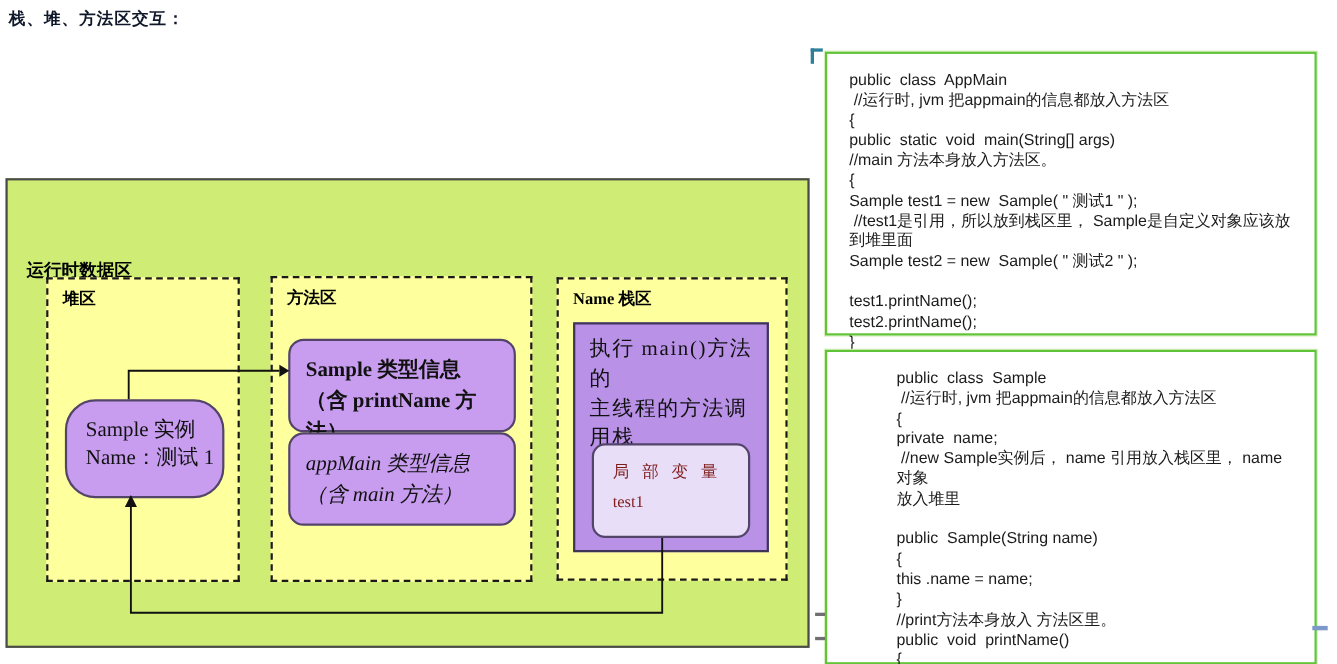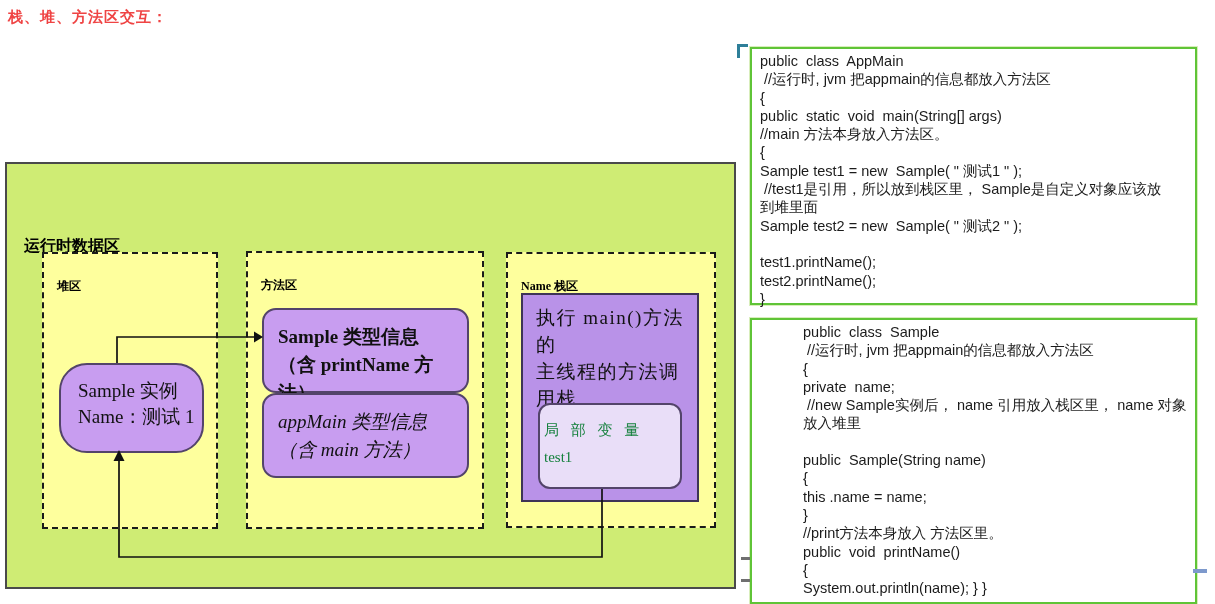--- a/index.html
+++ b/index.html
@@ -10,21 +10,21 @@
     height: 604px;
     background: #ffffff;
     overflow: hidden;
     font-family: "Liberation Sans", "DejaVu Sans", sans-serif;
   }
   .page-title {
     position: absolute;
     left: 8px; top: 8px;
     font-size: 15px;
     font-weight: bold;
-    color: #ef4444;
+    color: #0f172a;
     letter-spacing: 1px;
   }
   
   .outer-box {
     position: absolute;
     left: 5px; top: 162px;
     width: 731px; height: 427px;
     background: #cfec74;
     border: 2px solid #4a4a4a;
   }
@@ -40,23 +40,23 @@
   .region {
     position: absolute;
     background: #feff9d;
     border: 2px dashed #1a1a1a;
   }
   .region-heap   { left: 42px;  top: 252px; width: 176px; height: 277px; }
   .region-method { left: 246px; top: 251px; width: 238px; height: 278px; }
   .region-stack  { left: 506px; top: 252px; width: 210px; height: 276px; }
   .region-label {
     position: absolute;
-    left: 13px; top: 24px;
-    font-family: "Liberation Serif", "DejaVu Serif", serif;
-    font-size: 12px;
+    left: 13px; top: 8px;
+    font-family: "Liberation Serif", "DejaVu Serif", serif;
+    font-size: 15px;
     font-weight: bold;
     color: #000;
   }
   .pbox {
     position: absolute;
     background: #c89df0;
     border: 2px solid #53446a;
     border-radius: 14px;
     font-family: "Liberation Serif", "DejaVu Serif", serif;
     font-size: 19px;
@@ -86,22 +86,22 @@
     letter-spacing: 1.5px;
   }
   .box-local-var {
     position: absolute;
     left: 538px; top: 403px; width: 144px; height: 86px;
     background: #e9def8;
     border: 2px solid #53446a;
     border-radius: 12px;
     font-family: "Liberation Serif", "DejaVu Serif", serif;
     font-size: 15px;
-    color: #15803d;
-    padding: 12px 2px 0 4px;
+    color: #7f1d1d;
+    padding: 12px 2px 0 17px;
   }
   .local-var-title { letter-spacing: 4px; line-height: 26px; white-space: pre; }
   .local-var-value { line-height: 28px; }
   svg.arrows {
     position: absolute;
     left: 0; top: 0;
     width: 1215px; height: 604px;
     pointer-events: none;
     z-index: 5;
   }
@@ -110,21 +110,21 @@
     position: absolute;
     left: 750px;
     width: 447px;
     background: #ffffff;
     border: 2px solid #5fc437;
     box-shadow: 0 0 0 1px #d8eebb;
   }
   .codebox-1 { top: 47px;  height: 258px; }
   .codebox-2 { top: 318px; height: 286px; padding-left: 43px; }
   .codebox pre {
-    margin: 0;
+    margin: 12px;
     padding: 3px 4px 0 8px;
     font-family: "Liberation Sans", "DejaVu Sans", sans-serif;
     font-size: 14.5px;
     line-height: 18.3px;
     color: #1b1b1b;
     white-space: pre-wrap;
   }
   
   .art { position: absolute; }
   .art-corner-v { left: 737px; top: 44px; width: 3px;  height: 14px; background: #2e7f99; }

